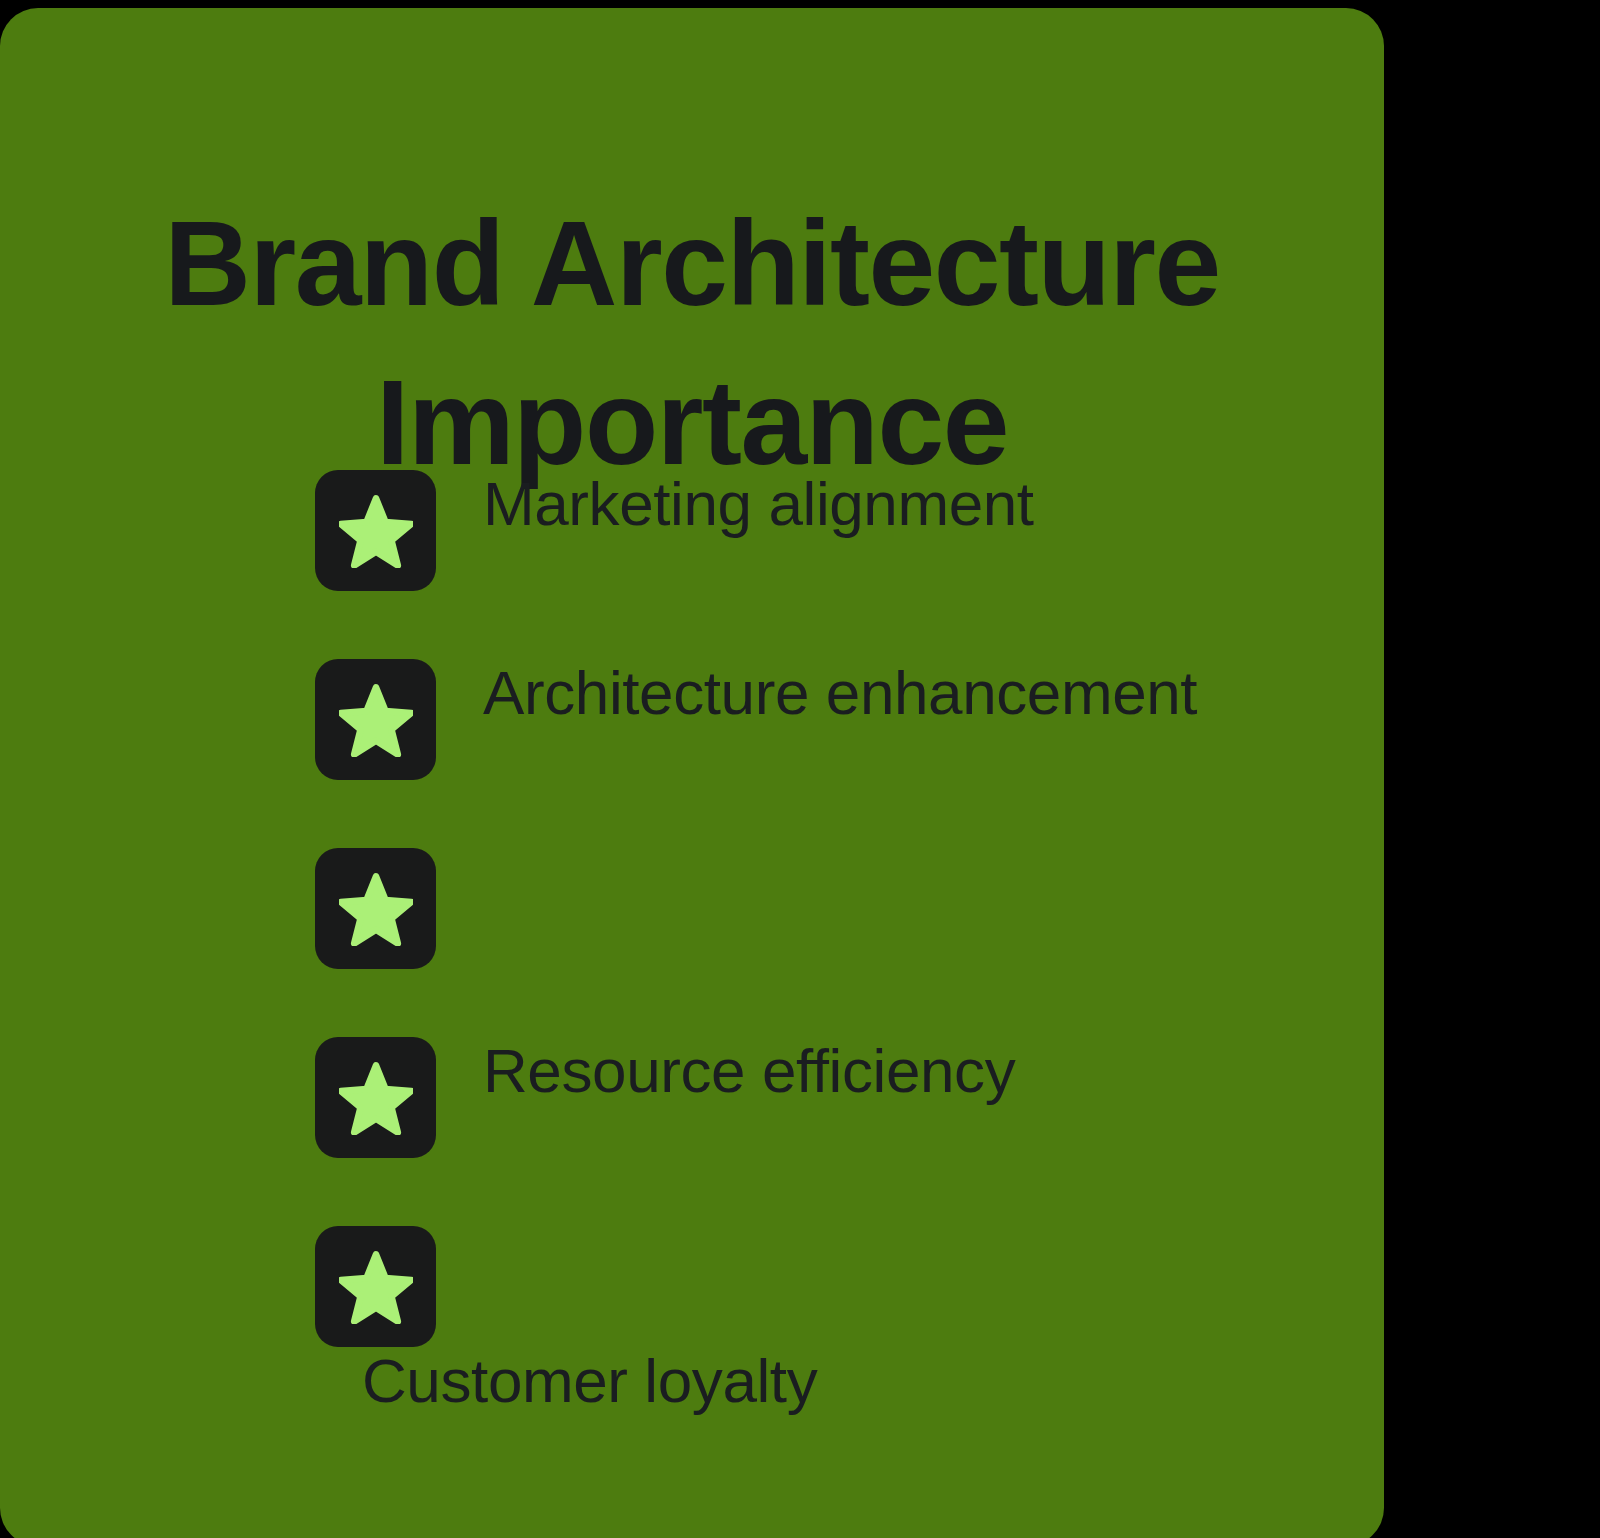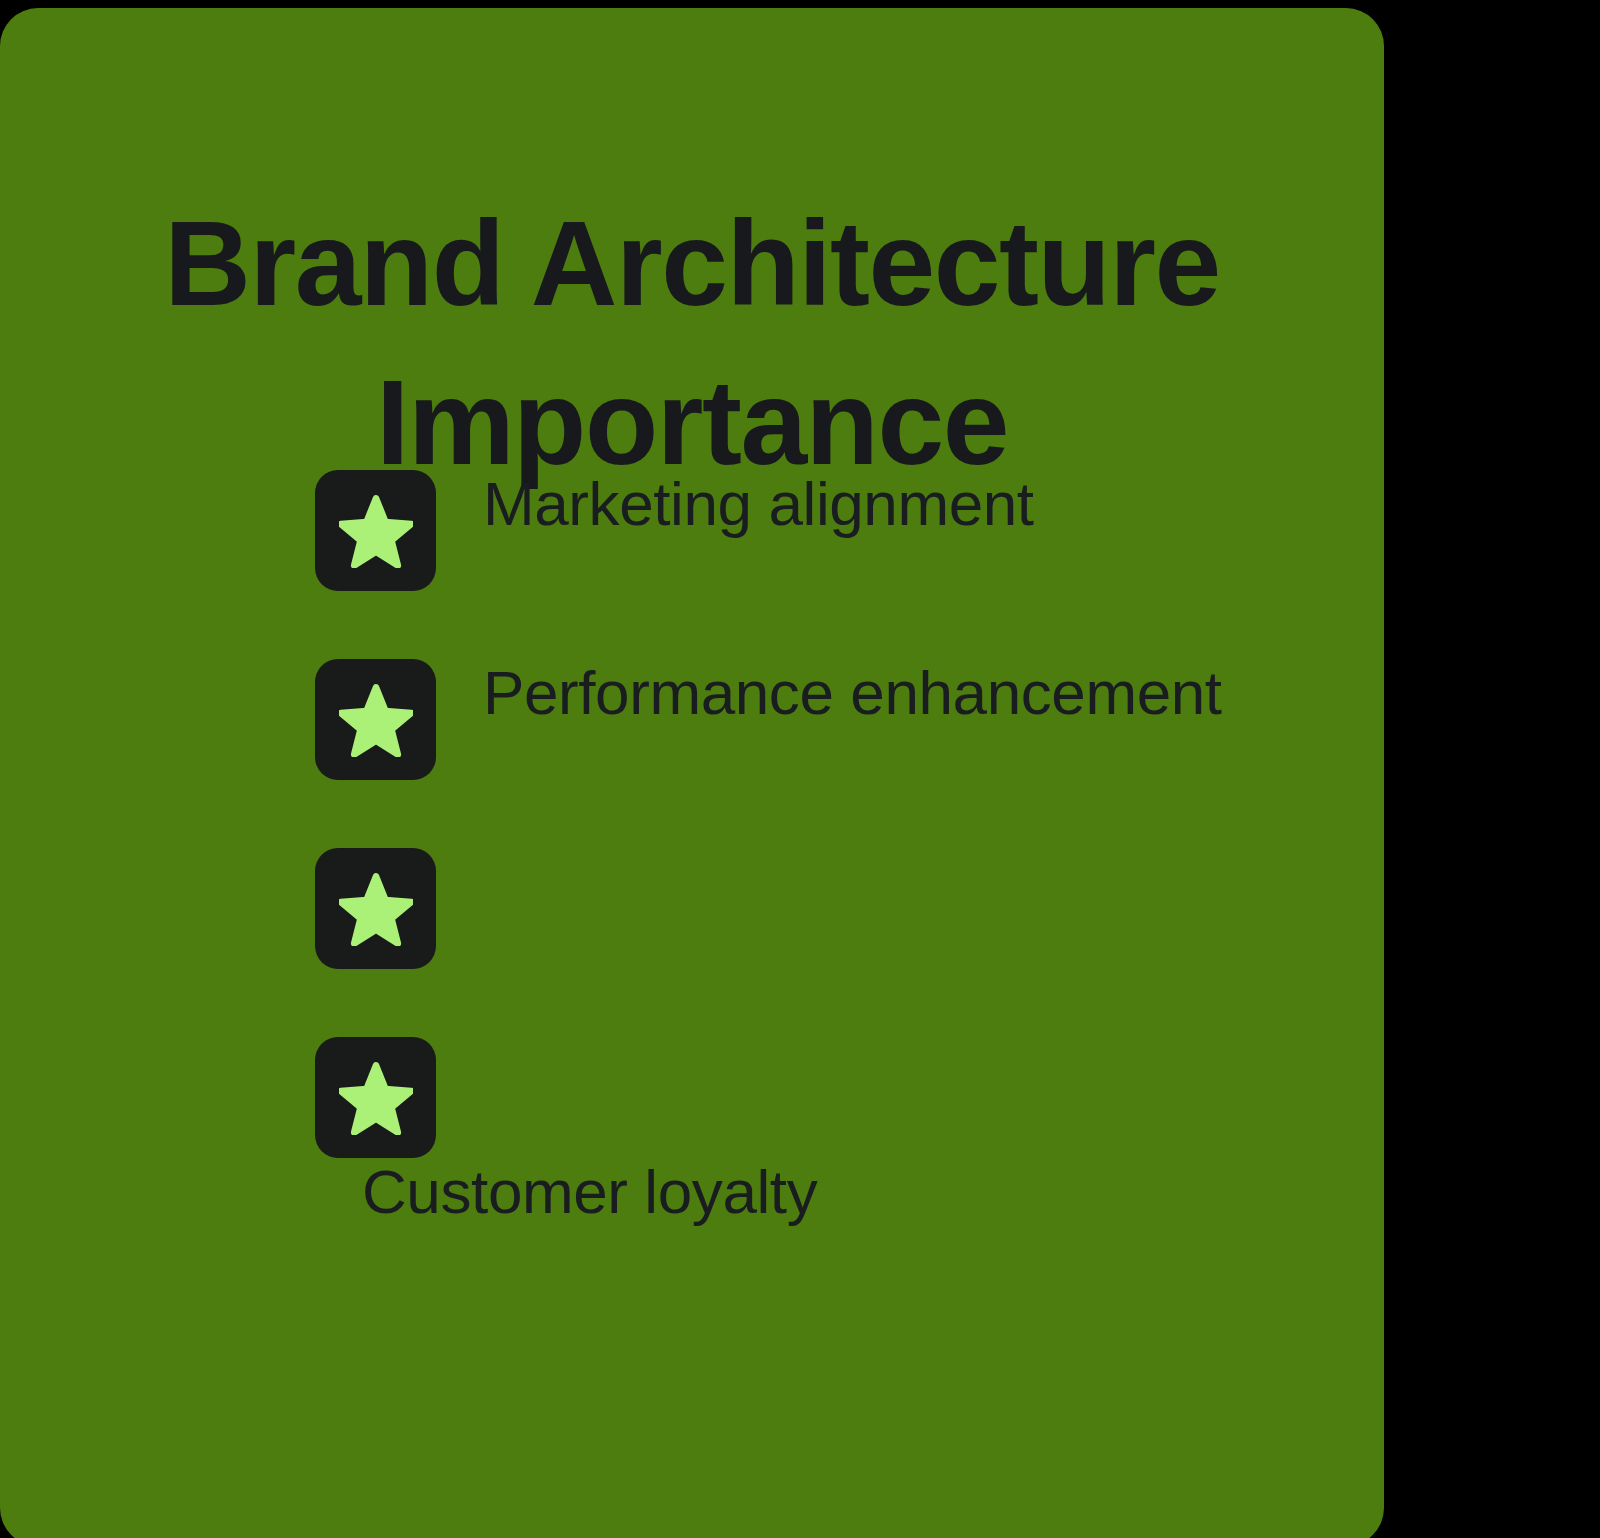--- a/index.html
+++ b/index.html
@@ -117,31 +117,39 @@
       </div>
       <div class="item-label">Marketing alignment</div>
     </div>
 
     <div class="list-item">
       <div class="icon-box">
         <svg viewBox="0 0 100 100">
           <path d="M50 6 L62.9 38.1 L97.6 40.5 L70.9 62.8 L79.4 96.5 L50 77.9 L20.6 96.5 L29.1 62.8 L2.4 40.5 L37.1 38.1 Z" fill="#ABF077" stroke="#ABF077" stroke-width="9" stroke-linejoin="round"></path>
         </svg>
       </div>
-      <div class="item-label">Performance enhancement</div>
+      <div class="item-label">Architecture enhancement</div>
     </div>
 
     <div class="list-item">
       <div class="icon-box">
         <svg viewBox="0 0 100 100">
           <path d="M50 6 L62.9 38.1 L97.6 40.5 L70.9 62.8 L79.4 96.5 L50 77.9 L20.6 96.5 L29.1 62.8 L2.4 40.5 L37.1 38.1 Z" fill="#ABF077" stroke="#ABF077" stroke-width="9" stroke-linejoin="round"></path>
         </svg>
       </div>
     </div>
 
+    <div class="list-item">
+      <div class="icon-box">
+        <svg viewBox="0 0 100 100">
+          <path d="M50 6 L62.9 38.1 L97.6 40.5 L70.9 62.8 L79.4 96.5 L50 77.9 L20.6 96.5 L29.1 62.8 L2.4 40.5 L37.1 38.1 Z" fill="#ABF077" stroke="#ABF077" stroke-width="9" stroke-linejoin="round"></path>
+        </svg>
+      </div>
+      <div class="item-label">Resource efficiency</div>
+    </div>
 
     <div class="list-item">
       <div class="icon-box">
         <svg viewBox="0 0 100 100">
           <path d="M50 6 L62.9 38.1 L97.6 40.5 L70.9 62.8 L79.4 96.5 L50 77.9 L20.6 96.5 L29.1 62.8 L2.4 40.5 L37.1 38.1 Z" fill="#ABF077" stroke="#ABF077" stroke-width="9" stroke-linejoin="round"></path>
         </svg>
       </div>
       <div class="item-label">Customer loyalty</div>
     </div>
 

